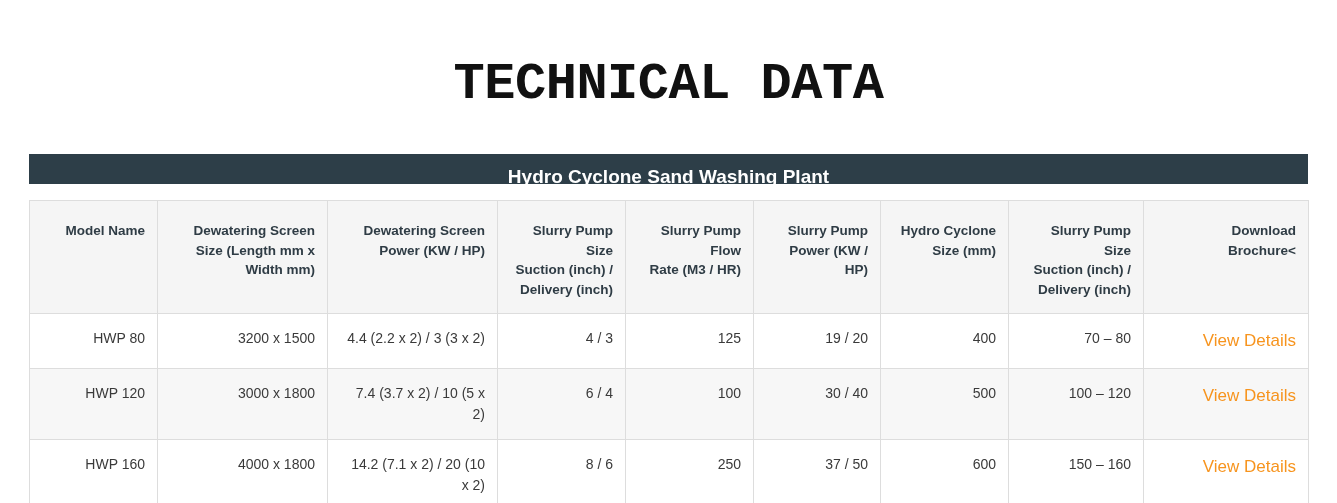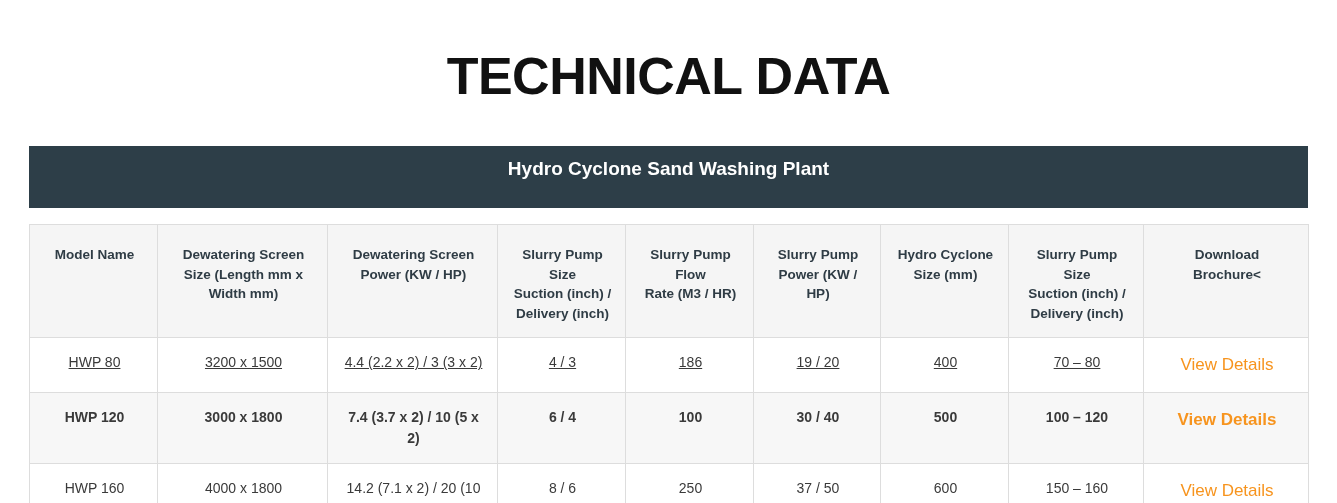--- a/index.html
+++ b/index.html
@@ -21,41 +21,41 @@
     box-sizing: border-box;
   }
 
   
   .page-title {
     text-align: center;
     font-size: 52px;
     font-weight: bold;
     letter-spacing: -0.5px;
     color: #111111;
-    margin: 4px;
+    margin: 12px;
     padding-top: 44px;
     line-height: 1.1;
-    font-family: Liberation Sans, sans-serif;
+    font-family: Liberation Mono, monospace;
   }
 
   
   .table-wrap {
     position: absolute;
     left: 29px;
     top: 142px;
     width: 1279px;
   }
 
   .section-bar {
     background: #2d3e48;
     color: #ffffff;
     font-size: 19px;
     font-weight: bold;
     text-align: center;
-    height: 62px;
+    height: 30px;
     line-height: 45px;
     width: 100%;
     box-sizing: border-box;
     overflow: hidden;
     white-space: nowrap;
   }
 
   .spacer {
     height: 16px;
   }
@@ -64,21 +64,21 @@
   table.spec-table {
     border-collapse: collapse;
     table-layout: fixed;
     width: 1279px;
     border: 1px solid #dddddd;
   }
   table.spec-table th,
   table.spec-table td {
     border: 1px solid #dddddd;
     vertical-align: top;
-    text-align: center;
+    text-align: right;
     padding: 14px 12px 14px 14px;
     box-sizing: border-box;
   }
   table.spec-table thead th {
     background: #f5f5f5;
     color: #2f3c45;
     font-size: 13.5px;
     font-weight: bold;
     line-height: 1.45;
     height: 110px;
@@ -87,21 +87,20 @@
   }
   table.spec-table tbody td {
     background: #ffffff;
     font-size: 14px;
     font-weight: normal;
     color: #3a3a3a;
     line-height: 1.5;
   }
   table.spec-table tbody tr.alt td {
     background: #f7f7f7;
-    font-weight: bold;
   }
   td.link-cell {
     padding-top: 14px;
   }
   .view-link {
     color: #f7941e;
     font-size: 17px;
     text-decoration: none;
     cursor: pointer;
     display: inline-block;
@@ -111,21 +110,21 @@
   col.c0 { width: 128px; }
   col.c1 { width: 170px; }
   col.c2 { width: 170px; }
   col.c3 { width: 128px; }
   col.c4 { width: 128px; }
   col.c5 { width: 127px; }
   col.c6 { width: 128px; }
   col.c7 { width: 135px; }
   col.c8 { width: 165px; }
 
-  tbody tr.row-1 td { height: 49px; text-decoration: underline; }
+  tbody tr.row-1 td { height: 49px; }
   tbody tr.row-2 td { height: 49px; }
   tbody tr.row-3 td { height: 72px; }
 </style>
 </head>
 <body>
 
 <div class="page">
 
   <h1 class="page-title">TECHNICAL DATA</h1>
 
@@ -174,21 +173,21 @@
           <th>Download
 Brochure&lt;</th>
         </tr>
       </thead>
       <tbody>
         <tr class="row-1">
           <td>HWP 80</td>
           <td>3200 x 1500</td>
           <td>4.4 (2.2 x 2) / 3 (3 x 2)</td>
           <td>4 / 3</td>
-          <td>186</td>
+          <td>125</td>
           <td>19 / 20</td>
           <td>400</td>
           <td>70 – 80</td>
           <td class="link-cell">
             <span class="view-link">View Details</span>
           </td>
         </tr>
         <tr class="alt row-2">
           <td>HWP 120</td>
           <td>3000 x 1800</td>

